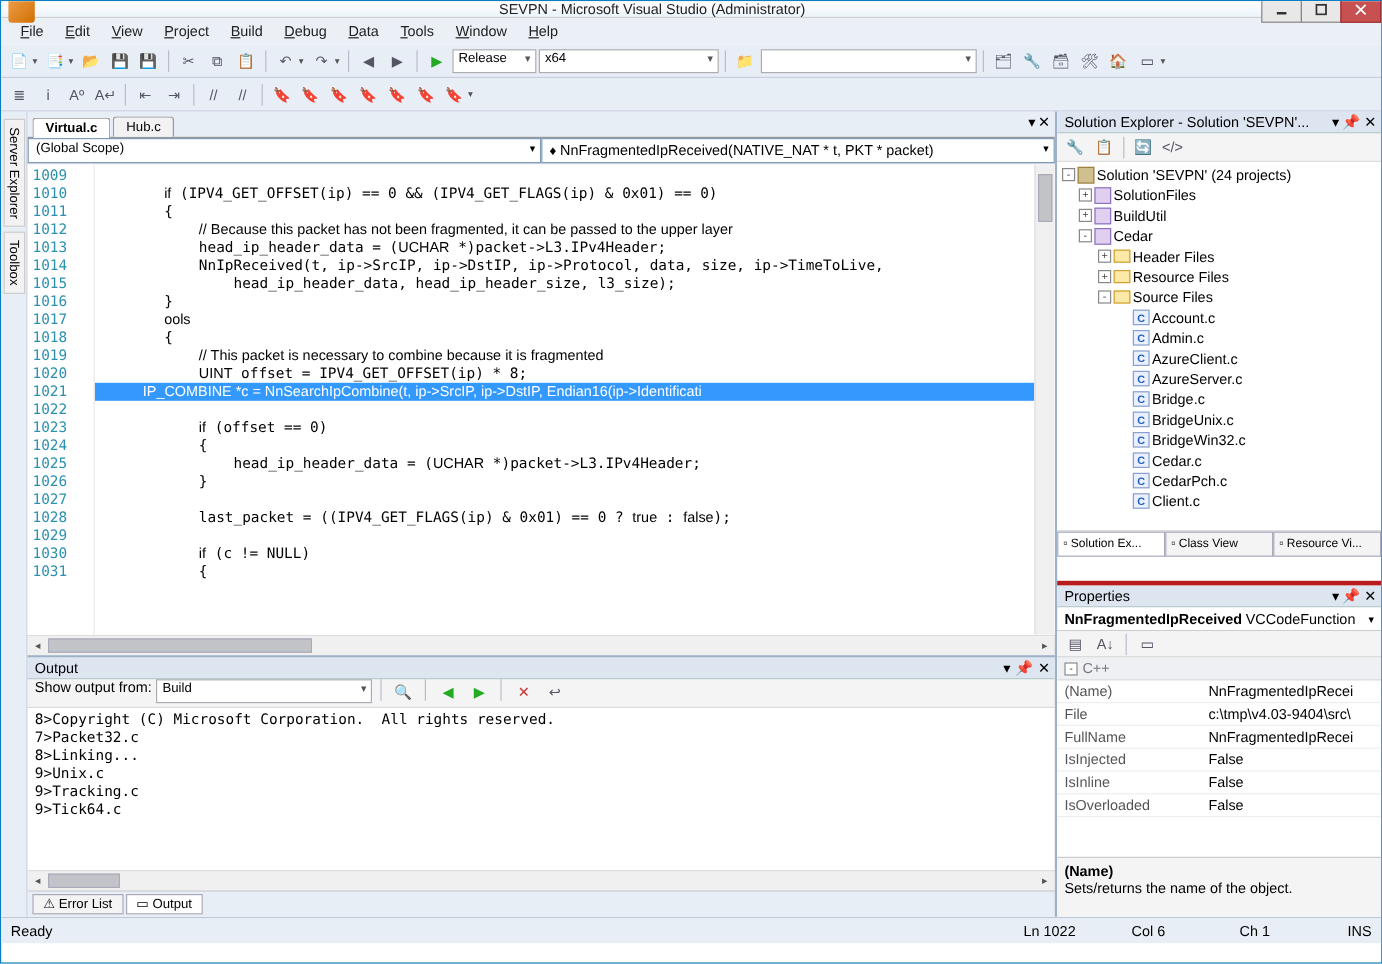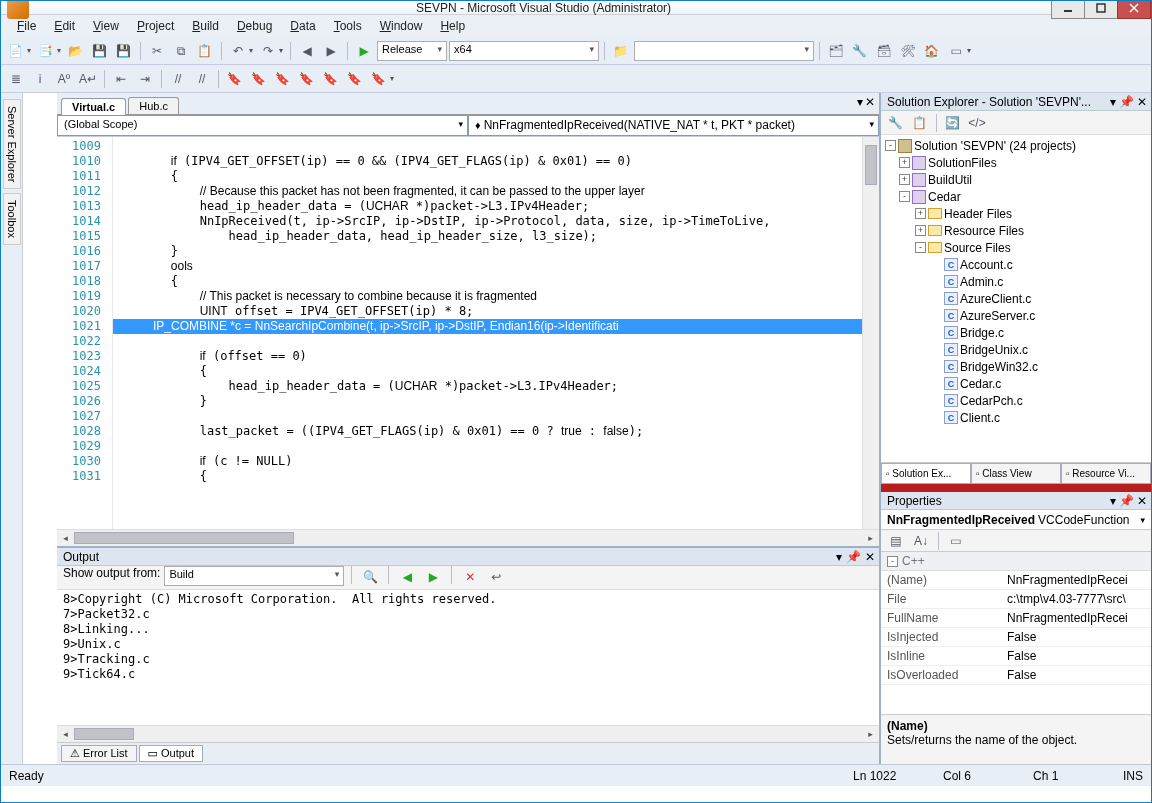--- a/index.html
+++ b/index.html
@@ -15,30 +15,30 @@
 .menu-item u { text-decoration:underline; }
 .toolbar { height:28px; background:#e8eef5; border-bottom:1px solid #c8cde0; display:flex; align-items:center; padding:0 4px; gap:2px; }
 .tbtn { width:22px; height:22px; display:flex; align-items:center; justify-content:center; color:#556; border:1px solid transparent; }
 .dd-arrow { font-size:8px; color:#555; margin-left:-2px; margin-right:2px; }
 .sep { width:1px; height:18px; background:#bbc; margin:0 3px; }
 .combo { height:20px; border:1px solid #abadb3; background:#fff; padding:1px 18px 1px 4px; position:relative; min-width:70px; font-size:11px; }
 .combo::after { content:"▾"; position:absolute; right:4px; top:2px; font-size:9px; color:#555; }
 .main { display:flex; height:calc(100% - 30px - 22px - 28px - 28px - 22px); }
 .left-rail { width:22px; background:#e8eef5; border-right:1px solid #c8cde0; display:flex; flex-direction:column; align-items:center; padding-top:6px; gap:4px; }
 .rail-tab { writing-mode:vertical-rl; font-size:11px; padding:6px 2px; background:#f2f2f2; border:1px solid #ccc; cursor:default; }
-.center { flex:1; display:flex; flex-direction:column; min-width:0;margin-left:34px; }
+.center { flex:1; display:flex; flex-direction:column; min-width:0; }
 .doc-tabs { height:22px; background:#e8eef5; display:flex; align-items:flex-end; padding:0 4px; border-bottom:1px solid #999; position:relative; }
 .doc-tab { padding:2px 10px; border:1px solid #999; border-bottom:none; background:#f2f2f2; margin-right:2px; font-size:11px; border-radius:3px 3px 0 0; }
 .doc-tab.active { background:#fff; font-weight:bold; position:relative; top:1px; }
 .doc-close { position:absolute; right:4px; top:2px; display:flex; gap:2px; }
 .scope-bar { height:22px; display:flex; border-bottom:1px solid #c8cde0; }
 .scope { flex:1; border:1px solid #7f9db9; background:#fff; padding:2px 18px 2px 6px; position:relative; font-size:11px; }
 .scope::after { content:"▾"; position:absolute; right:4px; top:3px; font-size:9px; }
 .editor { flex:1; display:flex; overflow:hidden; background:#fff; position:relative; }
-.gutter { width:56px; background:#fff; border-right:1px solid #e8e8e8; text-align:right; padding-right:11px; font-family:Consolas,monospace; font-size:12px; color:#2b91af; line-height:15px; padding-top:2px; }
+.gutter { width:56px; background:#fff; border-right:1px solid #e8e8e8; text-align:right; padding-right:22px; font-family:Consolas,monospace; font-size:12px; color:#2b91af; line-height:15px; padding-top:2px; }
 .code { flex:1; font-family:Consolas,monospace; font-size:12px; line-height:15px; white-space:pre; padding-top:2px; overflow:hidden; }
 .hl { background:#3399ff; color:#fff; display:inline-block; width:100%; }
 .vscroll { width:17px; background:#f0f0f0; border-left:1px solid #ddd; position:relative; }
 .vthumb { position:absolute; left:2px; right:2px; top:8px; height:40px; background:#c2c3c9; border:1px solid #aab; }
 .hscroll { height:17px; background:#f0f0f0; border-top:1px solid #ddd; display:flex; align-items:center; }
 .hscroll .arrow { width:17px; text-align:center; font-size:9px; color:#555; }
 .hscroll .track { flex:1; position:relative; height:100%; }
 .hscroll .thumb { position:absolute; left:0; width:220px; top:2px; bottom:2px; background:#c2c3c9; border:1px solid #aab; }
 .output-panel { border-top:2px solid #9db2c8; display:flex; flex-direction:column; height:196px; }
 .panel-title { height:18px; background:#dce5f0; display:flex; align-items:center; padding:0 6px; font-size:11px; border-bottom:1px solid #bcc; position:relative; }
@@ -61,21 +61,21 @@
 .ico-fold { background:#fce9a8; border:1px solid #d0a030; width:14px; height:11px; }
 .ico-foldopen { background:#fce9a8; border:1px solid #d0a030; width:14px; height:11px; position:relative; }
 .ico-proj { background:#e0d0f0; border:1px solid #9070c0; }
 .ico-c { color:#2060c0; font-weight:bold; font-size:9px; border:1px solid #88a0d0; background:#eaf0ff; width:14px; height:13px; }
 .ind1 { padding-left:16px; }
 .ind2 { padding-left:32px; }
 .ind3 { padding-left:48px; }
 .right-tabs { height:22px; display:flex; border-top:1px solid #ccc; background:#e8eef5; }
 .right-tab { flex:1; font-size:10px; padding:2px 4px; border:1px solid #aab; background:#f4f4f4; overflow:hidden; white-space:nowrap; display:flex; align-items:center; gap:2px; }
 .right-tab.active { background:#fff; }
-.props { display:flex; flex-direction:column; border-top:8px solid #b91c1c; height:280px; }
+.props { display:flex; flex-direction:column; border-top:4px solid #b91c1c; height:280px;margin-top:20px; }
 .prop-obj { height:20px; padding:2px 6px; border-bottom:1px solid #ccc; font-size:11px; display:flex; align-items:center; }
 .prop-tools { height:22px; border-bottom:1px solid #ccc; display:flex; align-items:center; padding:0 4px; gap:3px; background:#f4f4f4; }
 .prop-grid { flex:1; overflow:auto; background:#fff; font-size:11px; }
 .prop-cat { background:#eef0f4; padding:2px 6px; color:#777; border-bottom:1px solid #ddd; display:flex; align-items:center; gap:4px; }
 .prop-row { display:flex; border-bottom:1px solid #eee; }
 .prop-name { width:120px; padding:2px 6px; color:#555; }
 .prop-val { flex:1; padding:2px 6px; overflow:hidden; white-space:nowrap; }
 .prop-desc { height:50px; border-top:1px solid #ccc; padding:4px 6px; font-size:11px; background:#f4f4f4; }
 .prop-desc b { font-weight:bold; }
 .statusbar { height:22px; background:#e8eef5; border-top:1px solid #c0c8d8; display:flex; align-items:center; padding:0 8px; font-size:11px; }
@@ -435,21 +435,21 @@
         <div class="tbtn">▭</div>
       </div>
       <div class="prop-grid" id="propgrid">
           <div class="prop-cat"><span class="exp">-</span>C++</div>
           <div class="prop-row">
             <div class="prop-name">(Name)</div>
             <div class="prop-val">NnFragmentedIpRecei</div>
           </div>
           <div class="prop-row">
             <div class="prop-name">File</div>
-            <div class="prop-val">c:\tmp\v4.03-7777\src\</div>
+            <div class="prop-val">c:\tmp\v4.03-9404\src\</div>
           </div>
           <div class="prop-row">
             <div class="prop-name">FullName</div>
             <div class="prop-val">NnFragmentedIpRecei</div>
           </div>
           <div class="prop-row">
             <div class="prop-name">IsInjected</div>
             <div class="prop-val">False</div>
           </div>
           <div class="prop-row">

